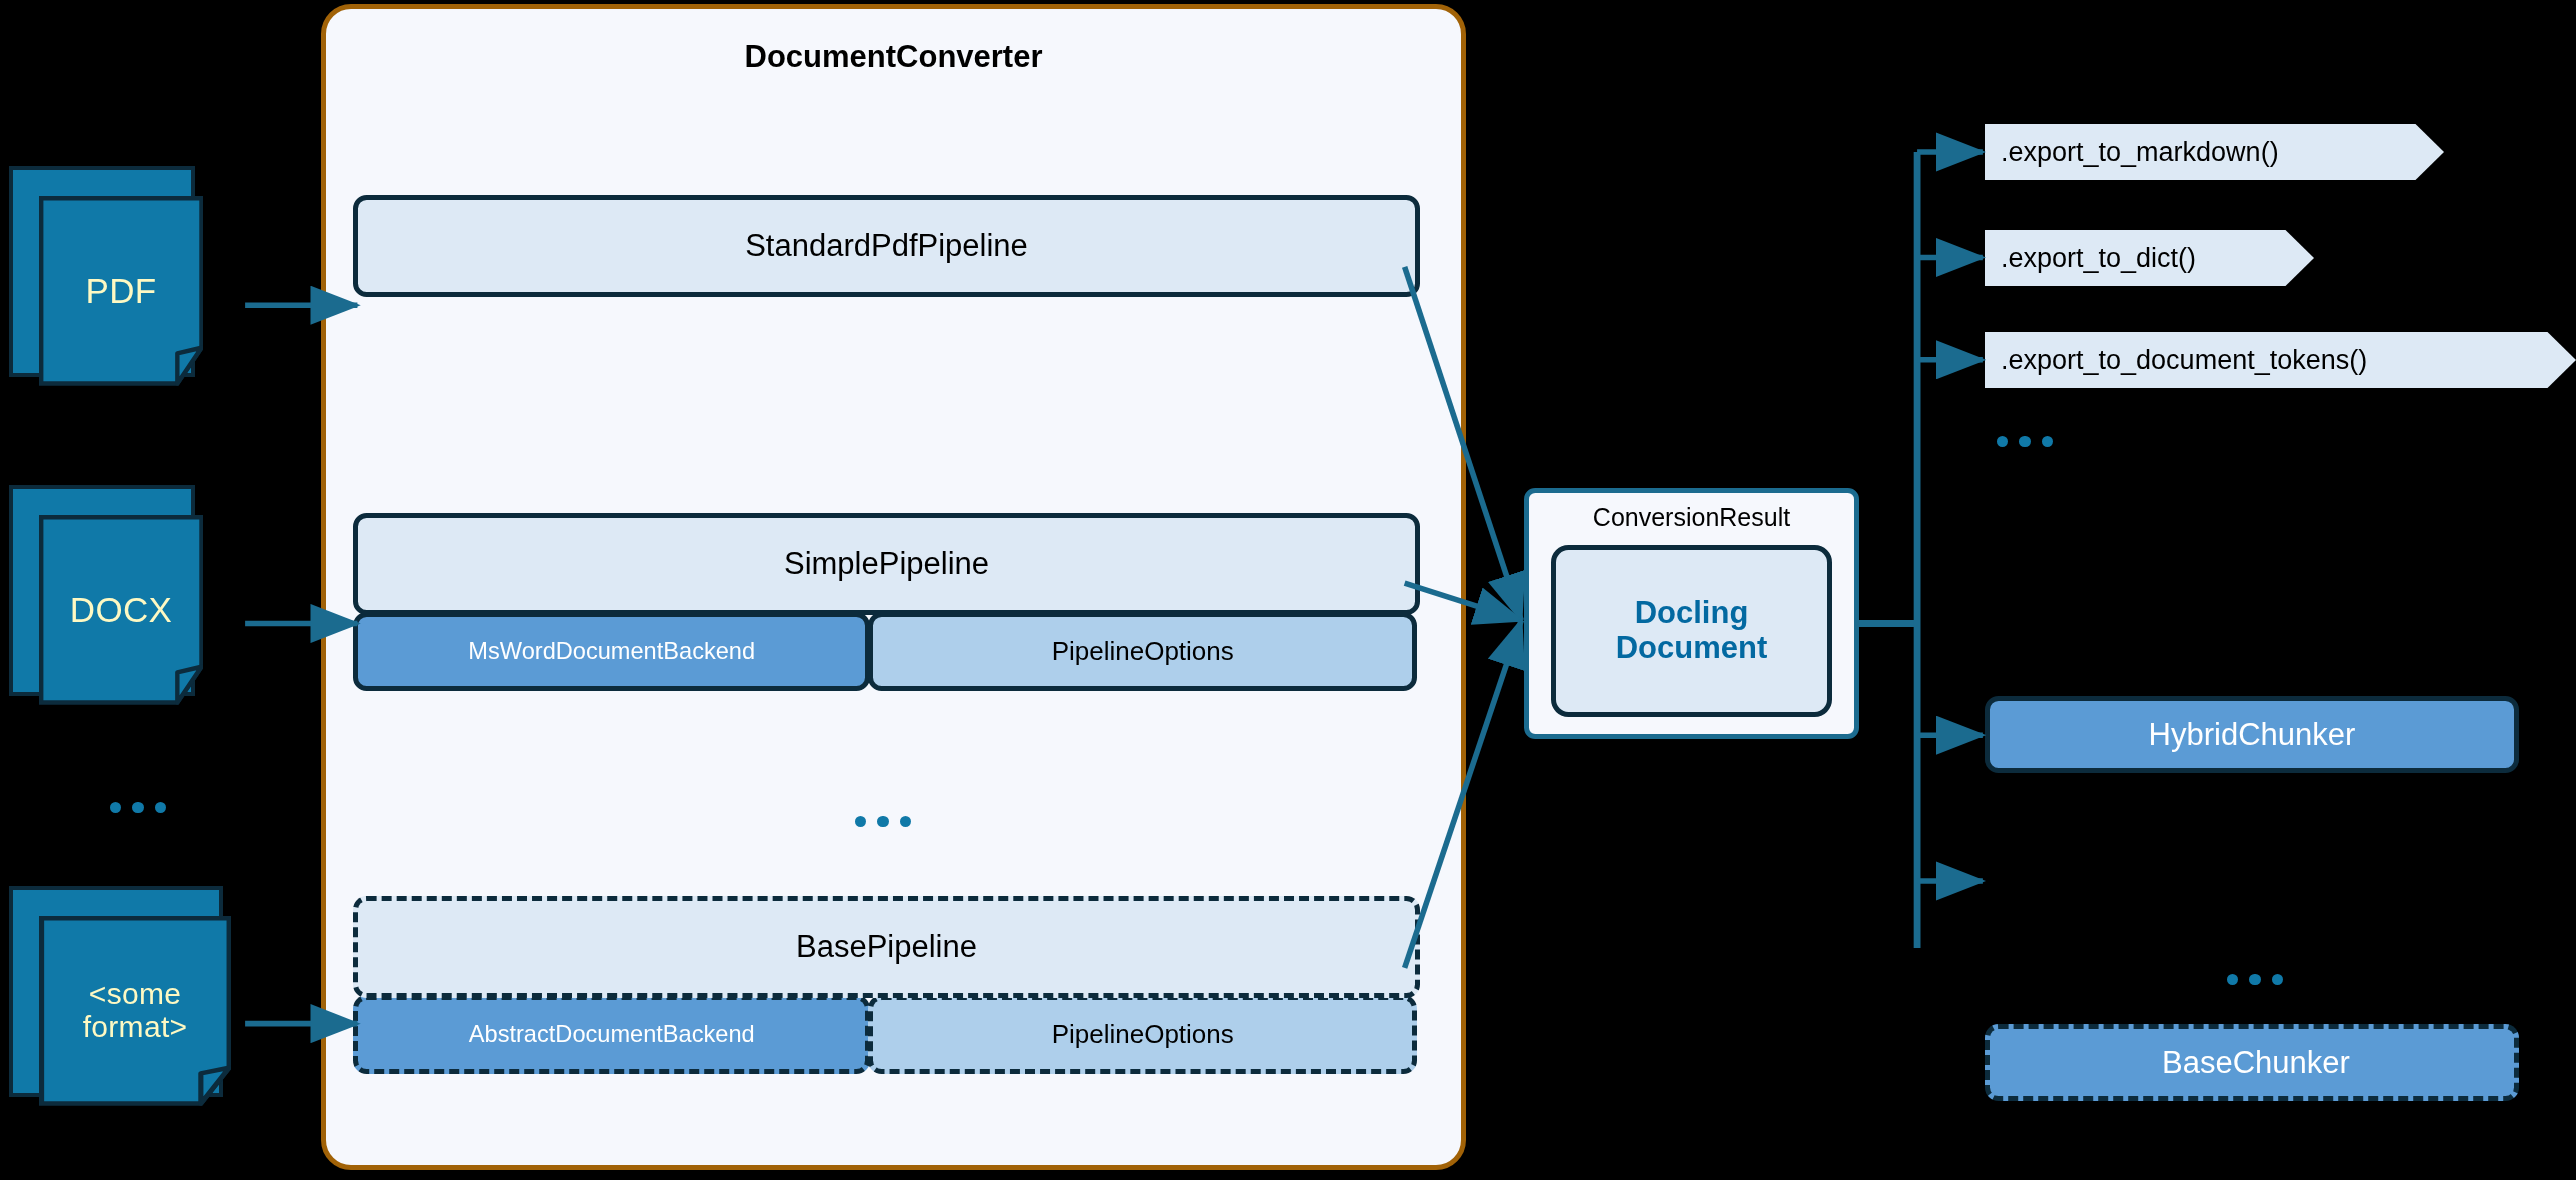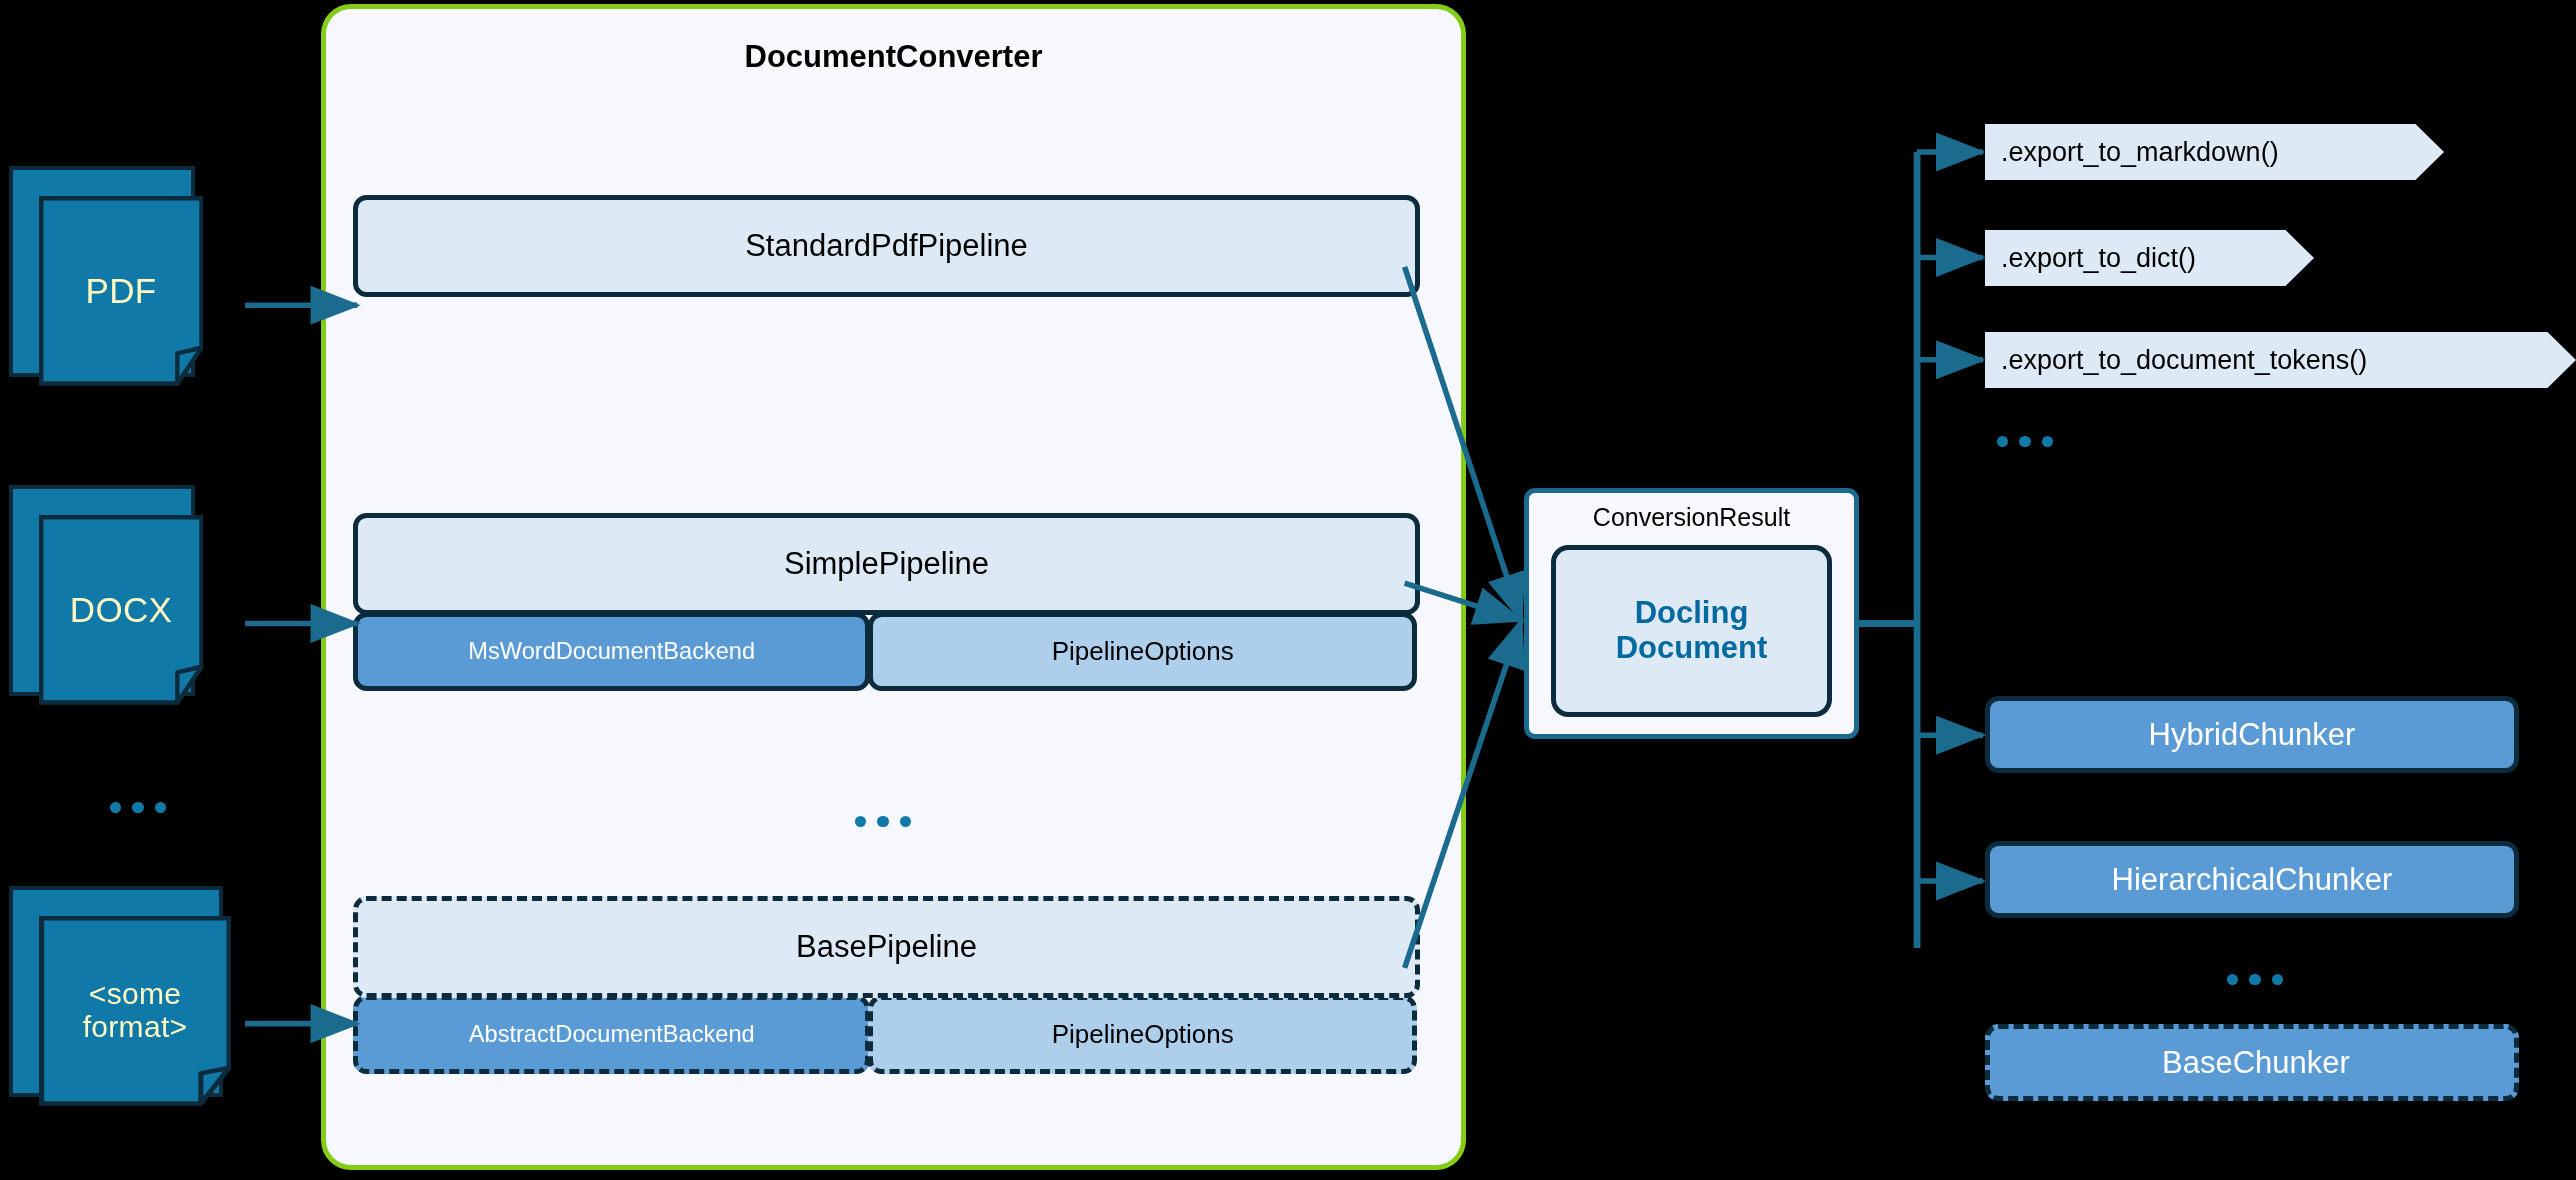--- a/index.html
+++ b/index.html
@@ -61,21 +61,21 @@
     letter-spacing: 0.3px;
     z-index: 2;
   }
 
   
   #converter {
     position: absolute;
     left: 321px; top: 3.7px;
     width: 1145px; height: 1166px;
     background: #f6f8fd;
-    border: 5px solid #84cc16;
+    border: 5px solid #a16207;
     border-radius: 30px;
     box-sizing: border-box;
     z-index: 2;
   }
   #converter-title {
     position: absolute;
     left: 0; right: 0; top: 30px;
     text-align: center;
     font-size: 31px;
     font-weight: bold;
@@ -351,23 +351,20 @@
   </div>
   <div class="ellipsis" style="left:1997px; top:436px;">
     <i></i>
       <i></i>
       <i></i>
   </div>
 
   <div class="chunker-box" style="left:1985px; top:696px; width:534px;">
     <span>HybridChunker</span>
   </div>
-  <div class="chunker-box" style="left:1985px; top:841px; width:534px;">
-    <span>HierarchicalChunker</span>
-  </div>
   <div class="ellipsis" style="left:2227px; top:974px;">
     <i></i>
       <i></i>
       <i></i>
   </div>
   <div class="chunker-box abstract-box" style="left:1985px; top:1024px; width:534px;">
     <span>BaseChunker</span>
   </div>
 
 </div>

